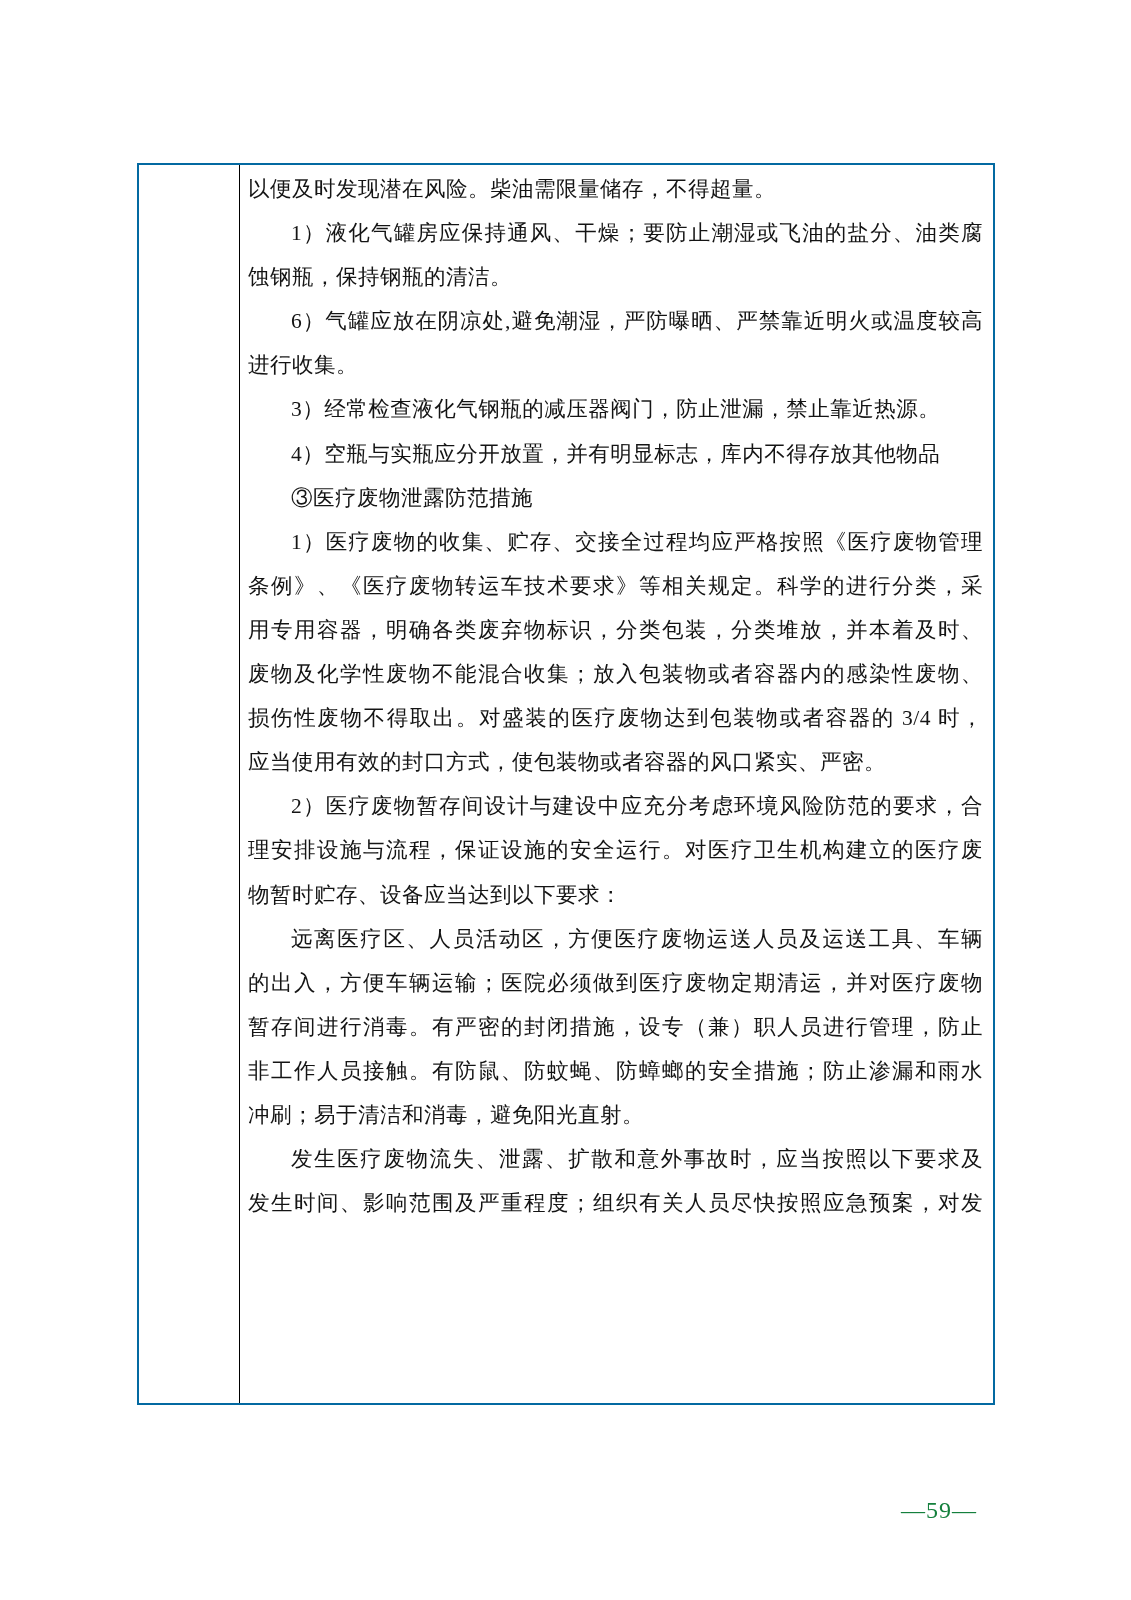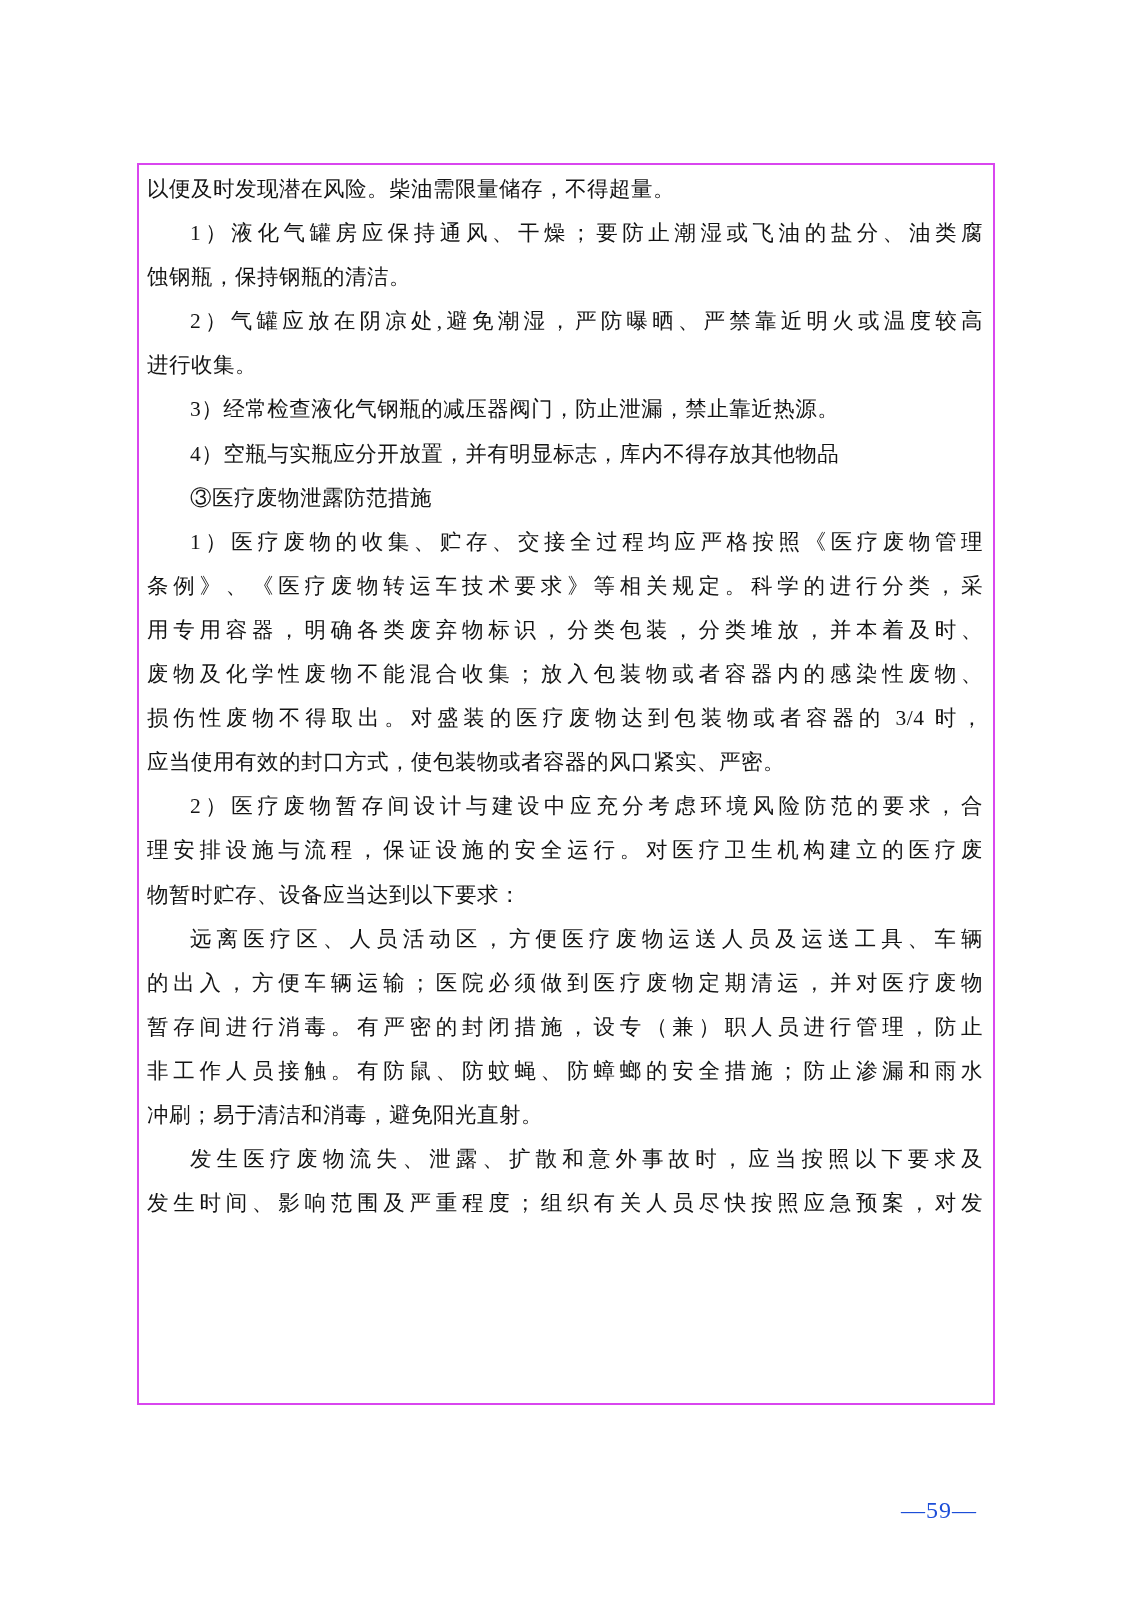--- a/index.html
+++ b/index.html
@@ -14,25 +14,24 @@
     font-family: "Liberation Serif", "DejaVu Serif", serif;
     color: #141414;
     overflow: hidden;
   }
   .doc-table {
     position: absolute;
     left: 137px;
     top: 163px;
     width: 858px;
     height: 1242px;
-    border: 2px solid #d946ef;
+    border: 2px solid #0369a1;
     box-sizing: border-box;
     display: flex;
     background: #ffffff;
-    flex-direction: column;
   }
   .left-cell {
     flex: none;
     width: 101px;
     border-right: 1px solid #000;
     box-sizing: border-box;
   }
   .content-cell {
     flex: 1;
     box-sizing: border-box;
@@ -54,33 +53,33 @@
     text-align: justify;
     text-align-last: justify;
     text-justify: inter-character;
   }
   .page-number {
     position: absolute;
     left: 901px;
     top: 1497px;
     font-size: 24px;
     letter-spacing: 1px;
-    color: #1d4ed8;
+    color: #15803d;
   }
 </style>
 </head>
 <body>
 
 <div class="doc-table">
   <div class="left-cell"></div>
   <div class="content-cell">
       <div class="line">以便及时发现潜在风险。柴油需限量储存，不得超量。</div>
       <div class="line indent fill">1）液化气罐房应保持通风、干燥；要防止潮湿或飞油的盐分、油类腐</div>
       <div class="line">蚀钢瓶，保持钢瓶的清洁。</div>
-      <div class="line indent fill">2）气罐应放在阴凉处,避免潮湿，严防曝晒、严禁靠近明火或温度较高</div>
+      <div class="line indent fill">6）气罐应放在阴凉处,避免潮湿，严防曝晒、严禁靠近明火或温度较高</div>
       <div class="line">进行收集。</div>
       <div class="line indent">3）经常检查液化气钢瓶的减压器阀门，防止泄漏，禁止靠近热源。</div>
       <div class="line indent">4）空瓶与实瓶应分开放置，并有明显标志，库内不得存放其他物品</div>
       <div class="line indent">③医疗废物泄露防范措施</div>
       <div class="line indent fill">1）医疗废物的收集、贮存、交接全过程均应严格按照《医疗废物管理</div>
       <div class="line fill">条例》、《医疗废物转运车技术要求》等相关规定。科学的进行分类，采</div>
       <div class="line fill">用专用容器，明确各类废弃物标识，分类包装，分类堆放，并本着及时、</div>
       <div class="line fill">废物及化学性废物不能混合收集；放入包装物或者容器内的感染性废物、</div>
       <div class="line fill">损伤性废物不得取出。对盛装的医疗废物达到包装物或者容器的 3/4 时，</div>
       <div class="line">应当使用有效的封口方式，使包装物或者容器的风口紧实、严密。</div>

